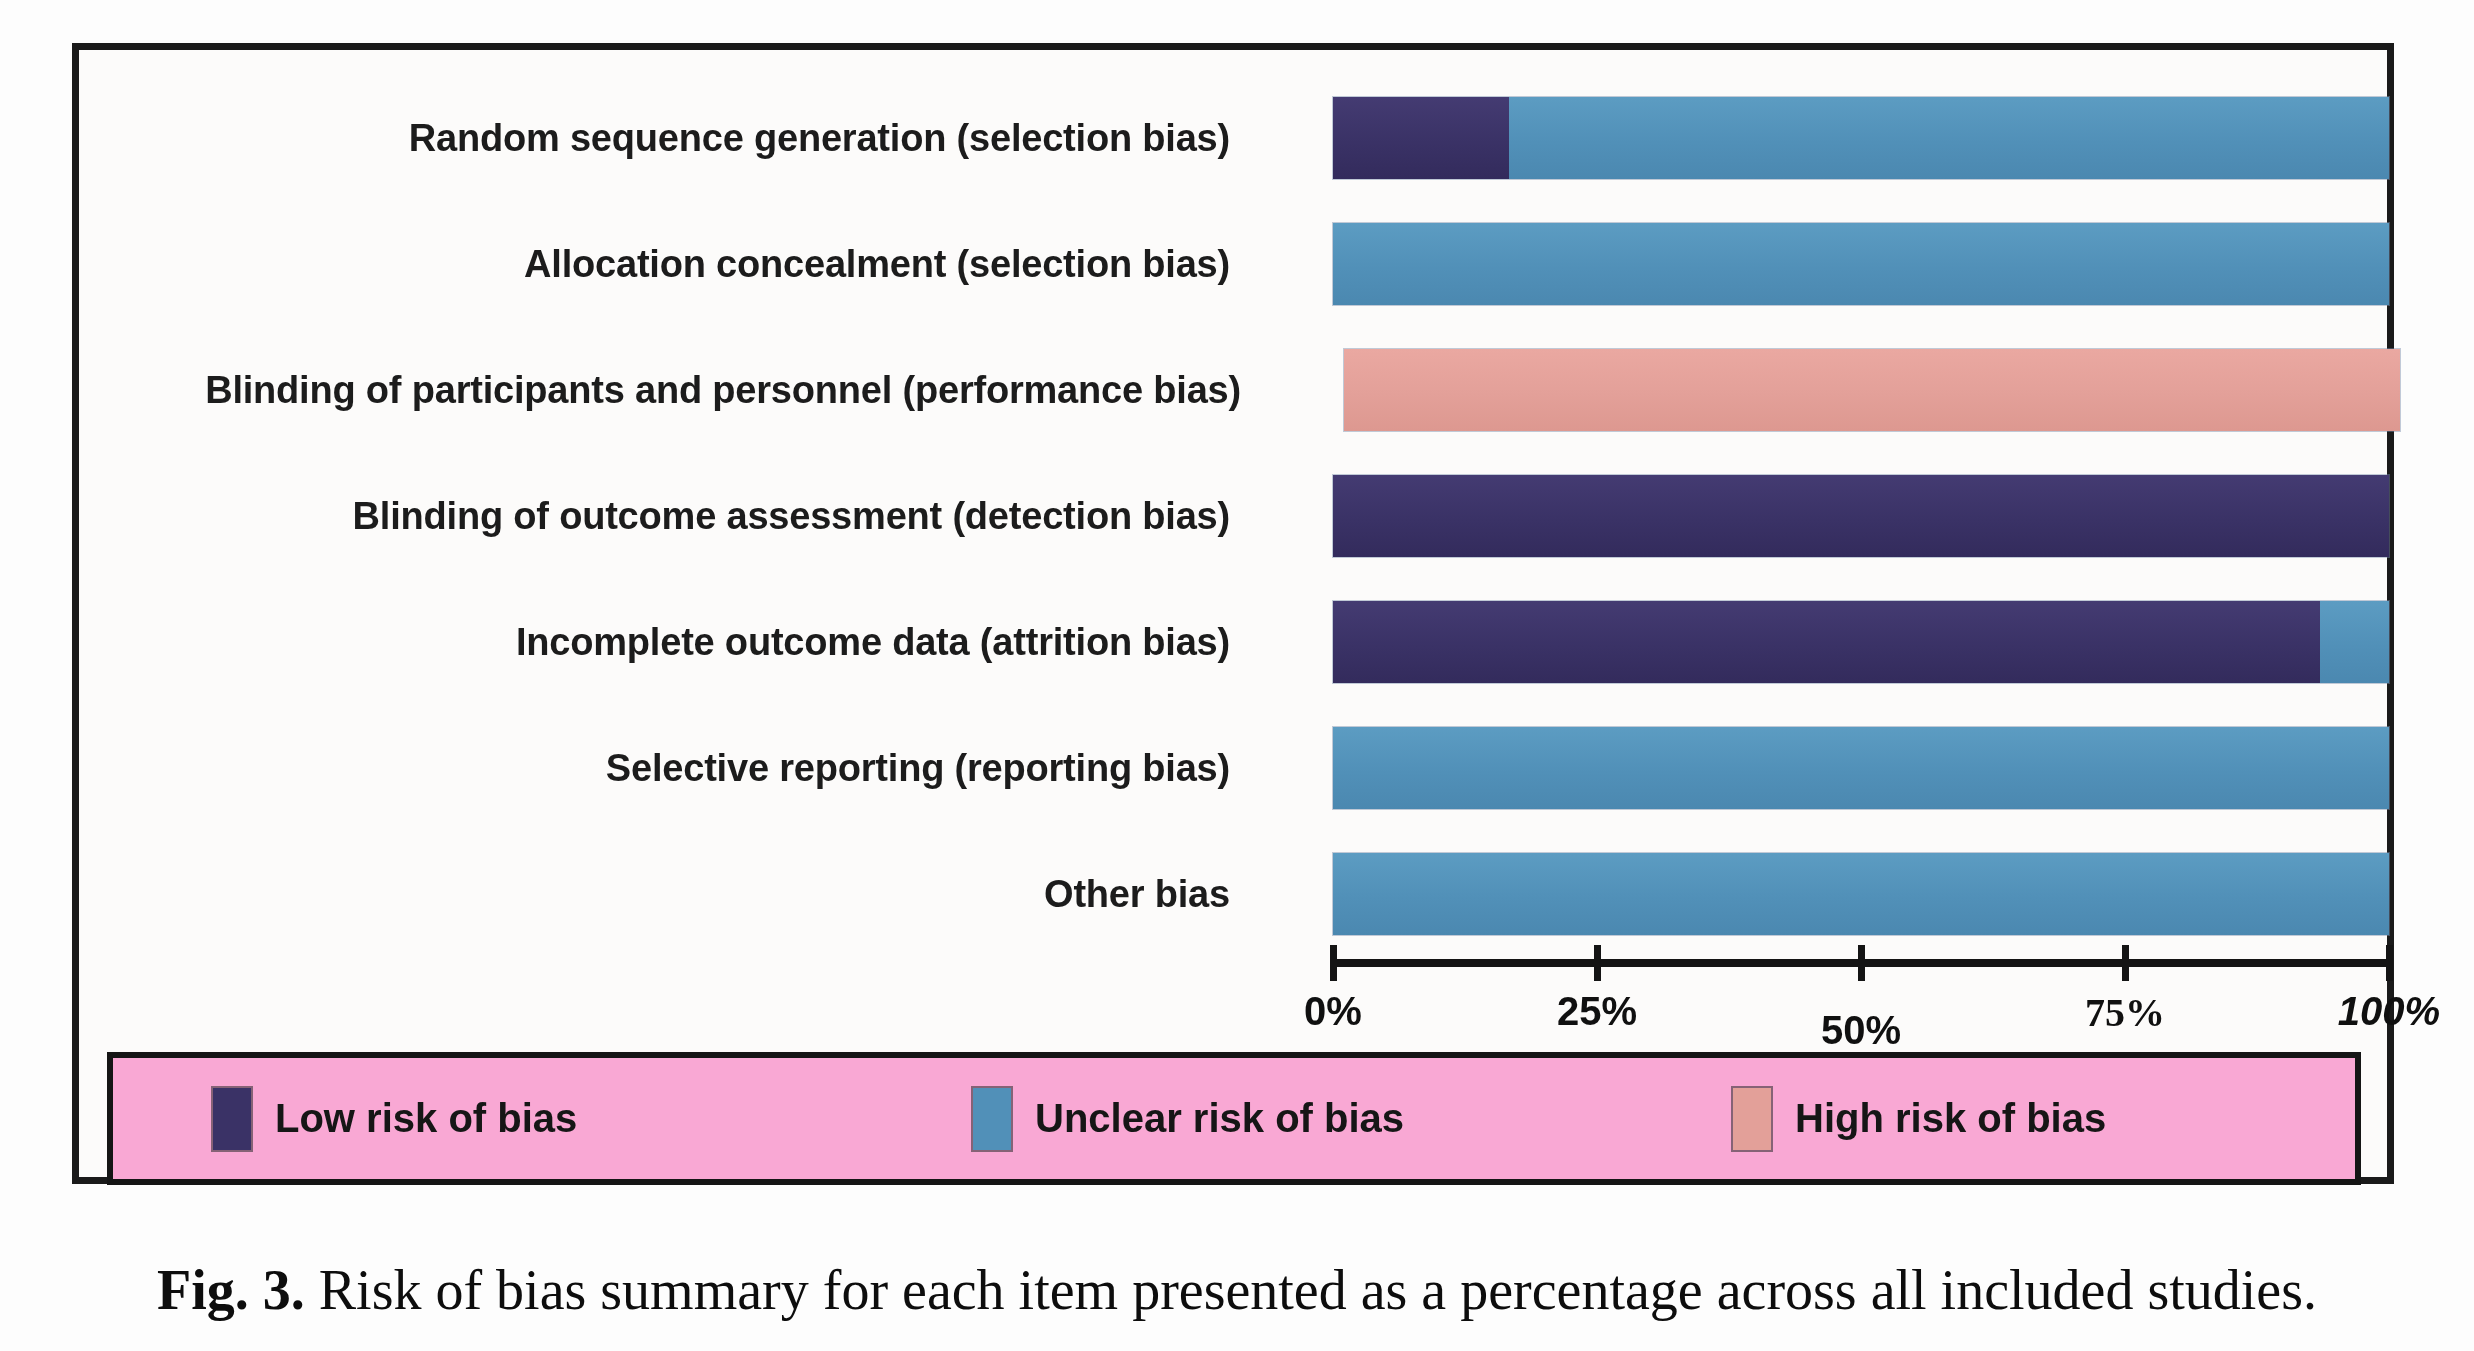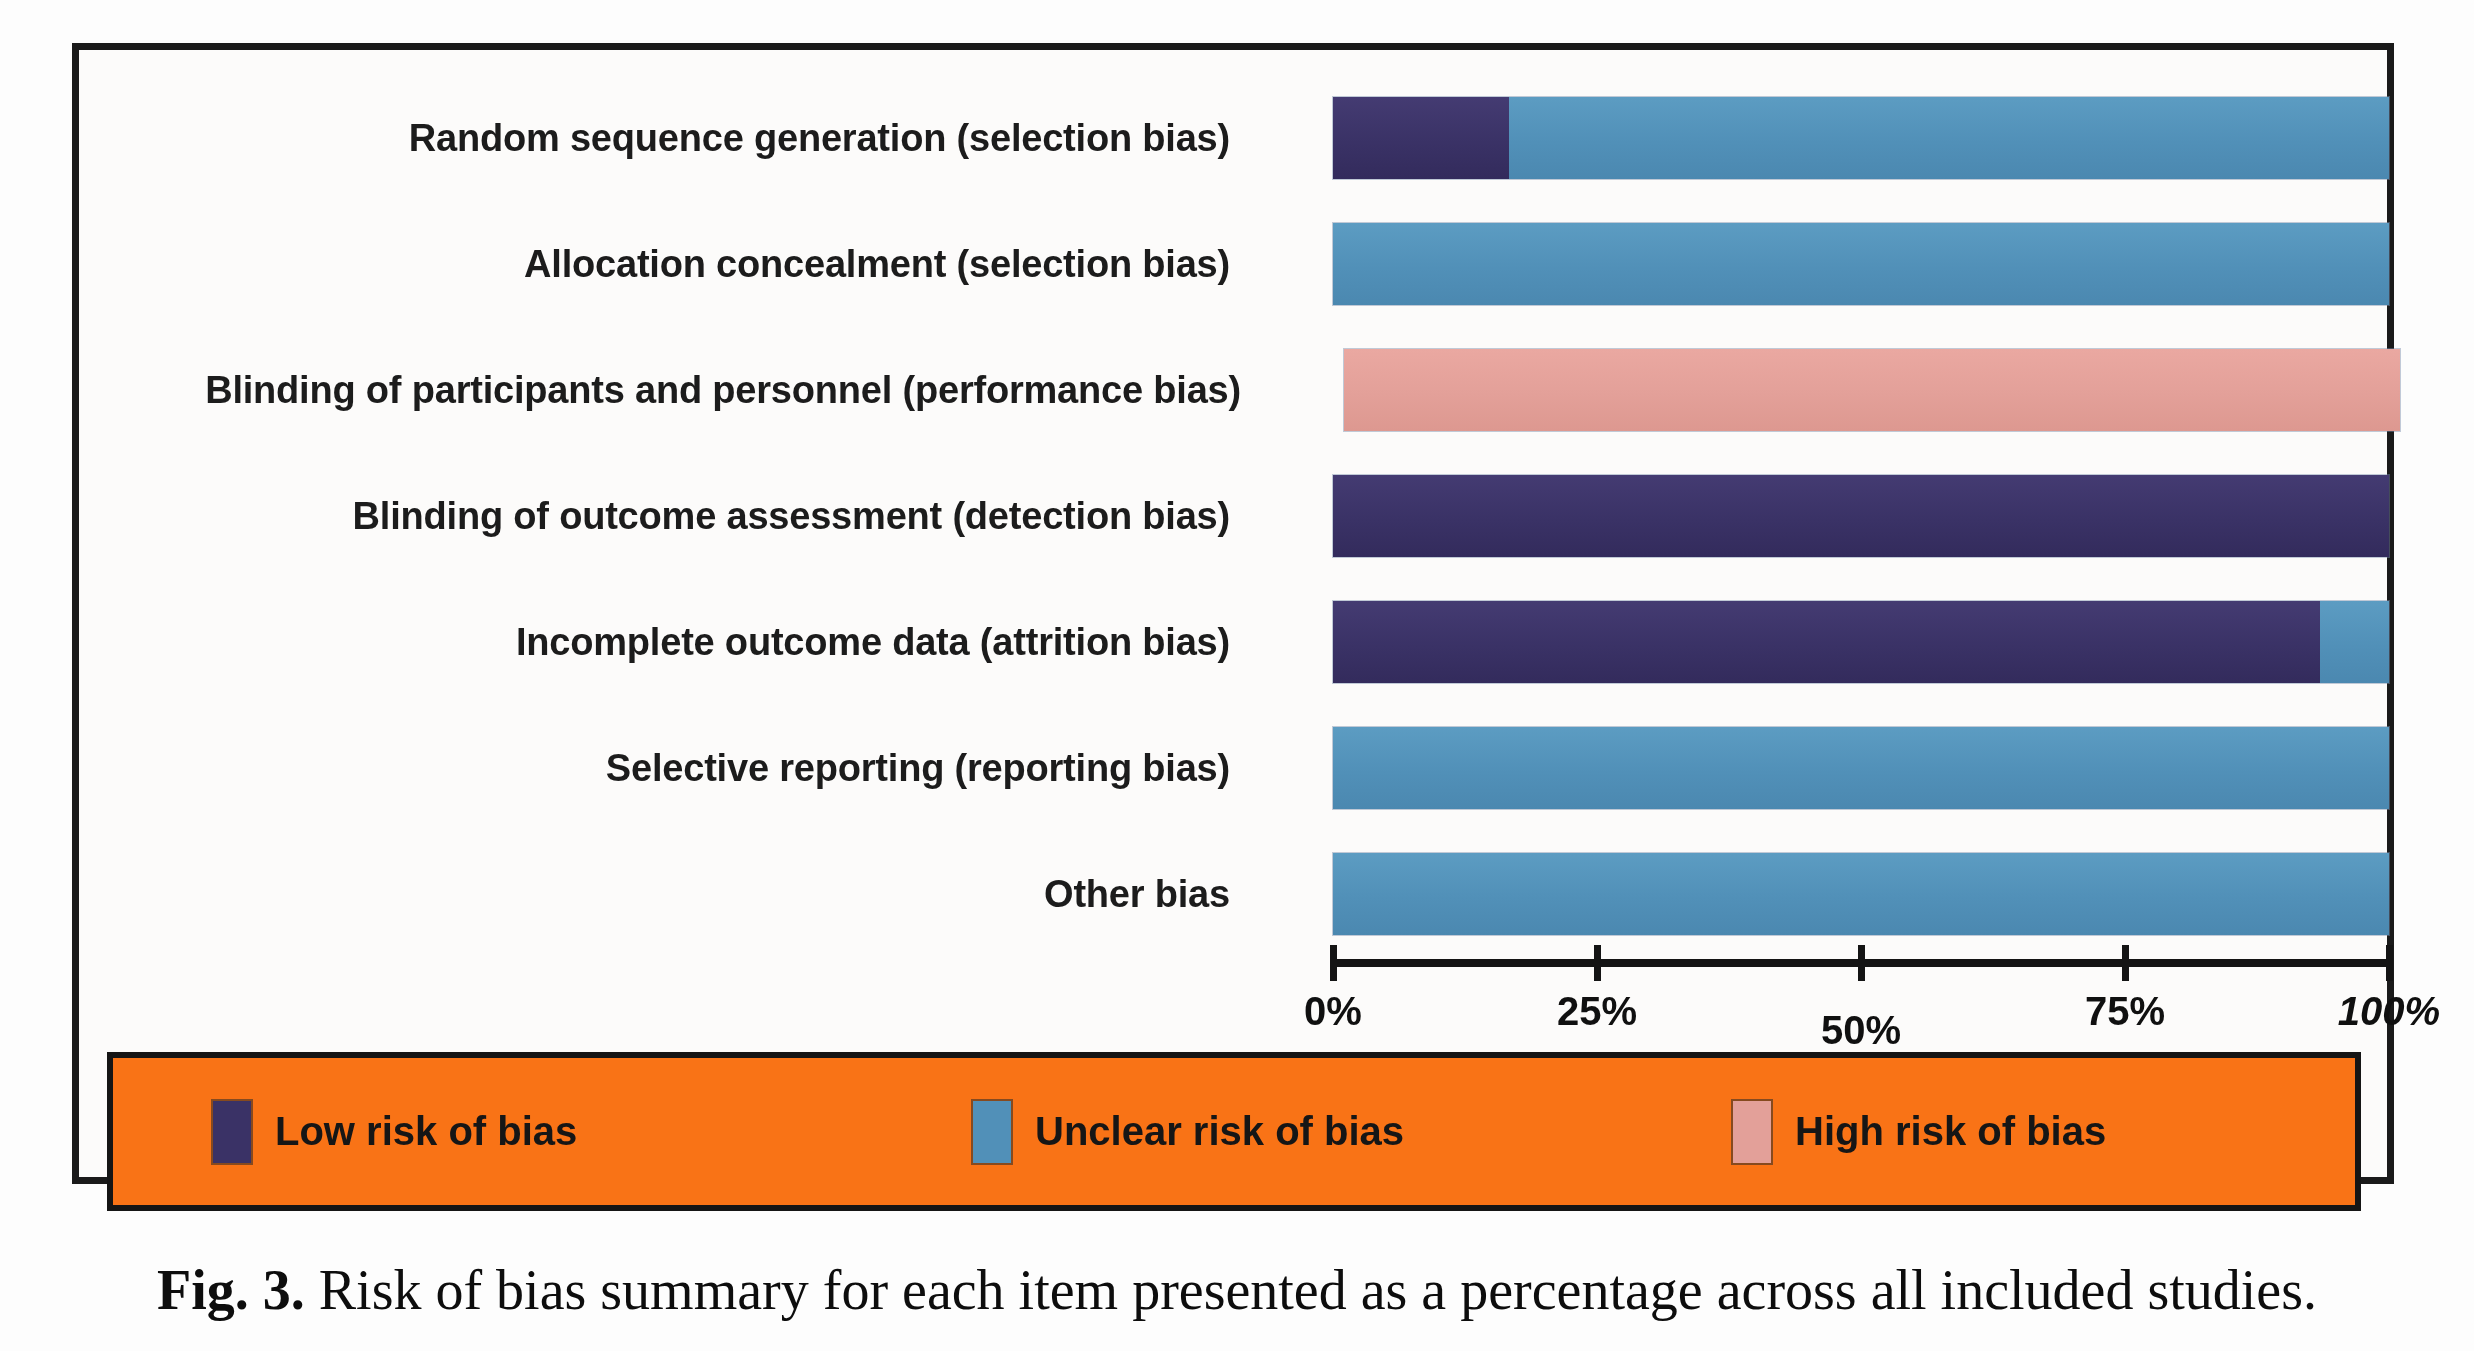--- a/index.html
+++ b/index.html
@@ -109,24 +109,24 @@
     transform: translateX(-50%);
     white-space: nowrap;
   }
 
   
   #legend-box {
     position: absolute;
     left: 28px;
     top: 1002px;
     width: 2254px;
-    height: 159px;
+    height: 133px;
     border: 6px solid #151515;
     box-sizing: border-box;
-    background: #f97316;
+    background: #f9a8d4;
   }
   .legend-item {
     position: absolute;
     top: 0;
     height: 100%;
     display: flex;
     align-items: center;
   }
   .legend-swatch {
     width: 38px;
@@ -210,21 +210,21 @@
 
   <div id="x-axis">
     <div id="axis-line"></div>
   <div class="tick" style="left: 0%;"></div>
       <div class="tick-label" style="left: 0%;">0%</div>
       <div class="tick" style="left: 25%;"></div>
       <div class="tick-label" style="left: 25%;">25%</div>
       <div class="tick" style="left: 50%;"></div>
       <div class="tick-label" style="left: 50%; margin-top: 19px;">50%</div>
       <div class="tick" style="left: 75%;"></div>
-      <div class="tick-label" style="left: 75%;">75%</div>
+      <div class="tick-label" style="left: 75%; font-family: Liberation Serif, serif;">75%</div>
       <div class="tick" style="left: 100%;"></div>
       <div class="tick-label" style="left: 100%; font-style: italic;">100%</div>
     </div>
 
   <div id="legend-box">
       <div class="legend-item" style="left: 100px;">
         <div class="legend-swatch" style="background: rgb(58, 50, 102);"></div>
         <div class="legend-label">Low risk of bias</div>
       </div>
       <div class="legend-item" style="left: 860px;">

